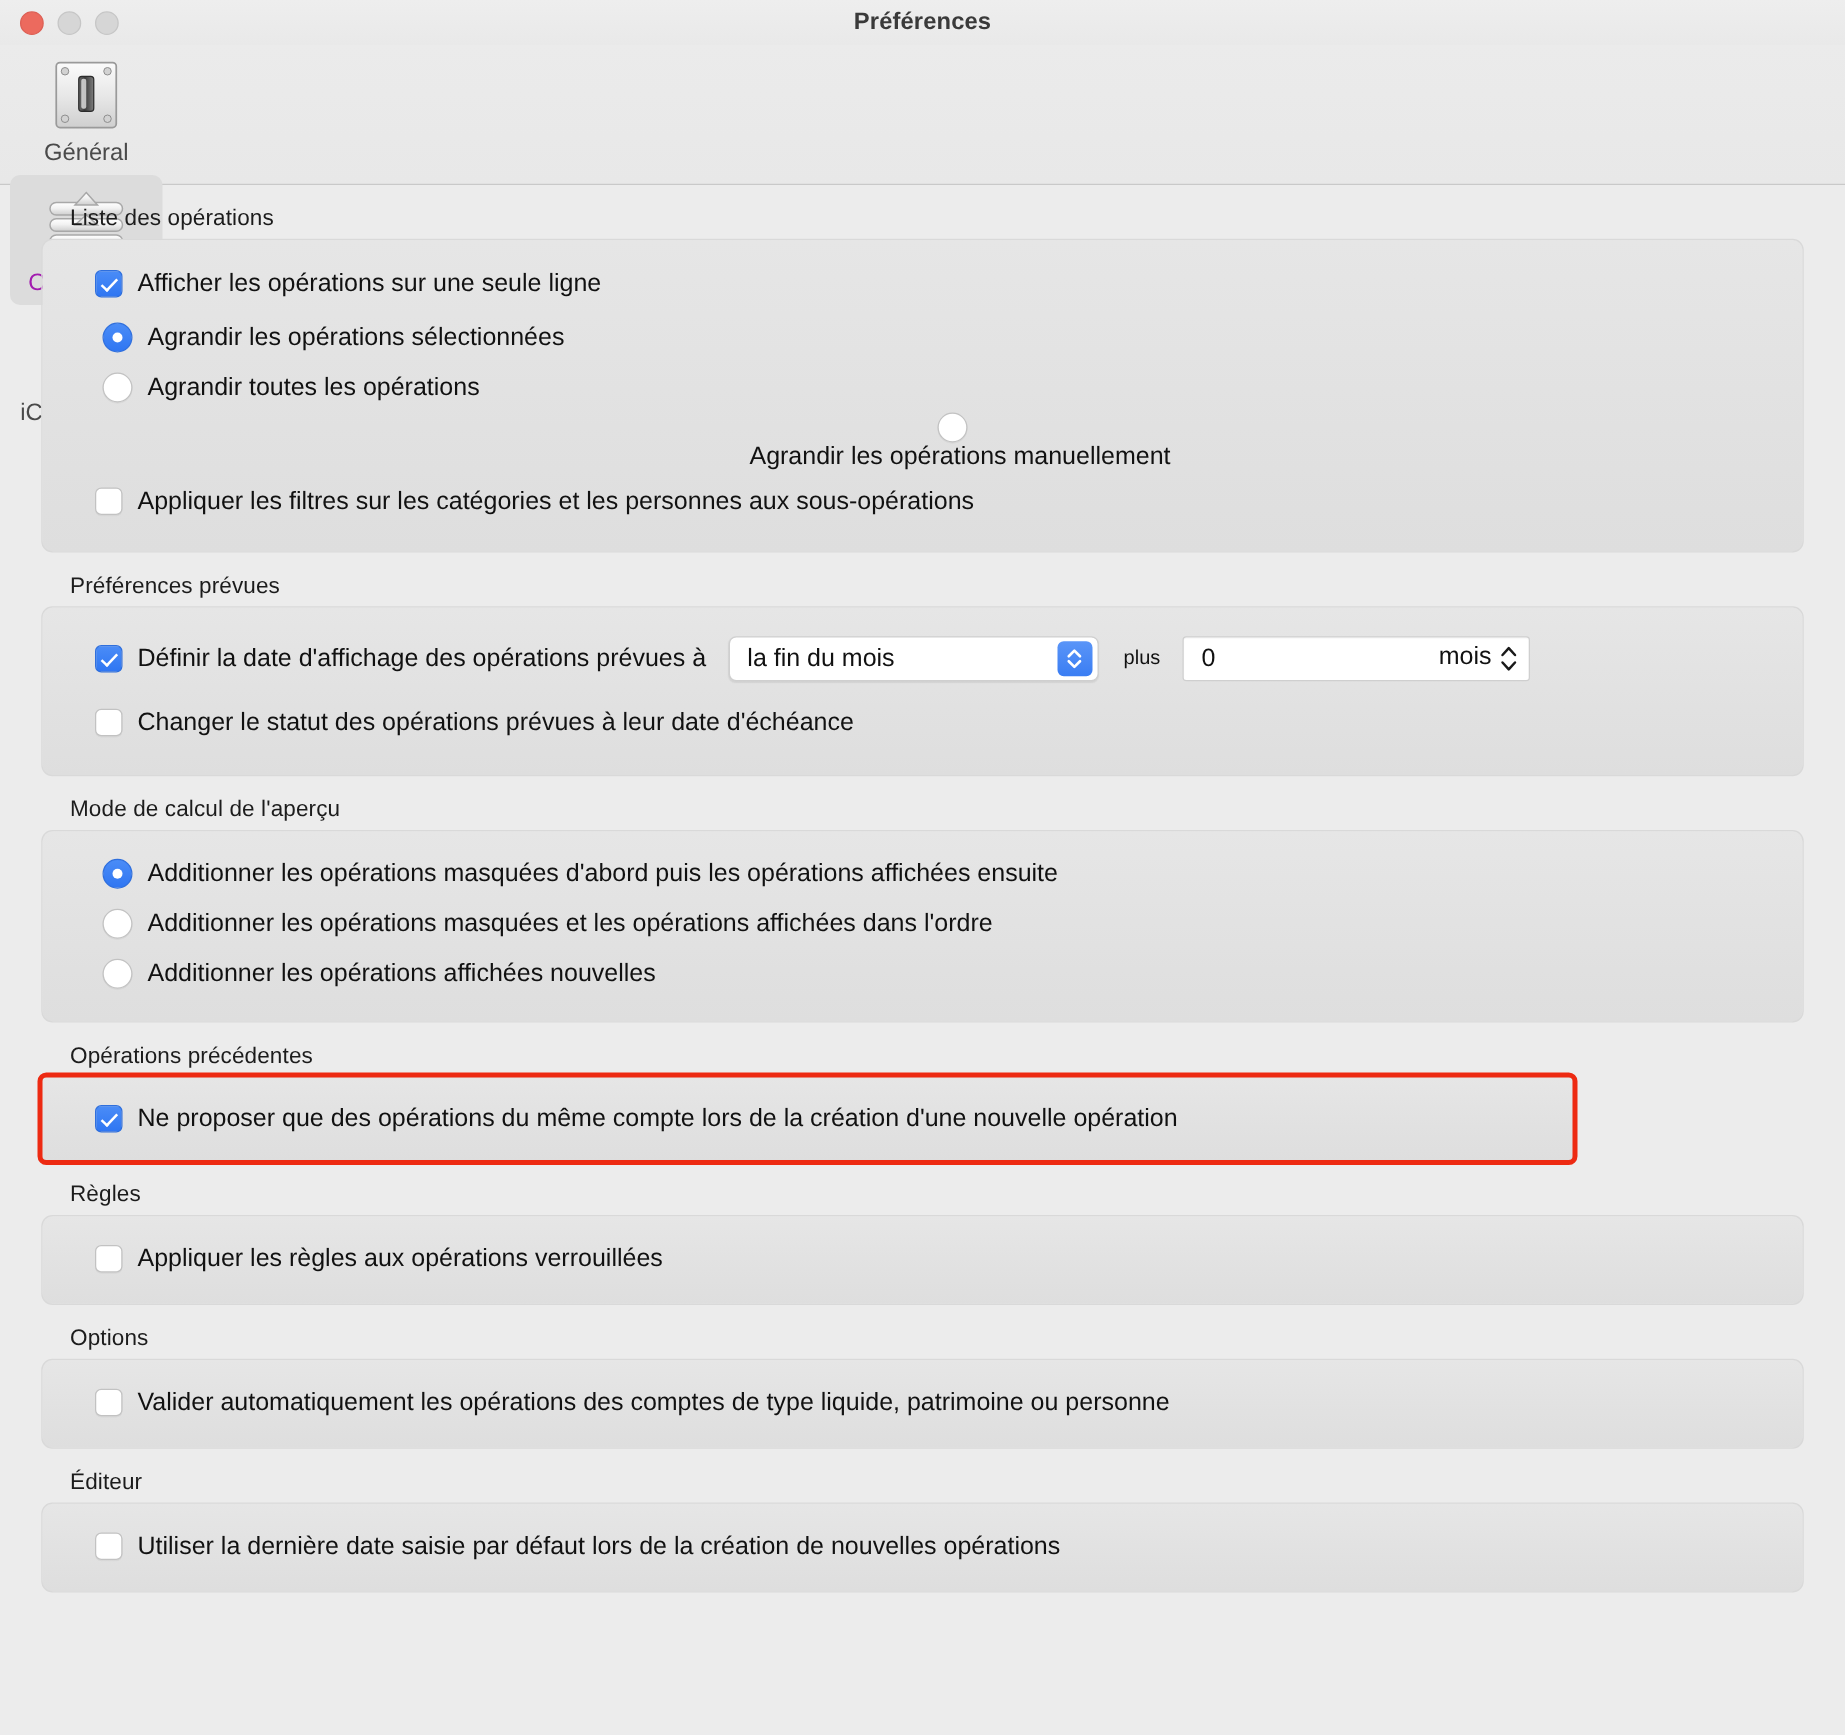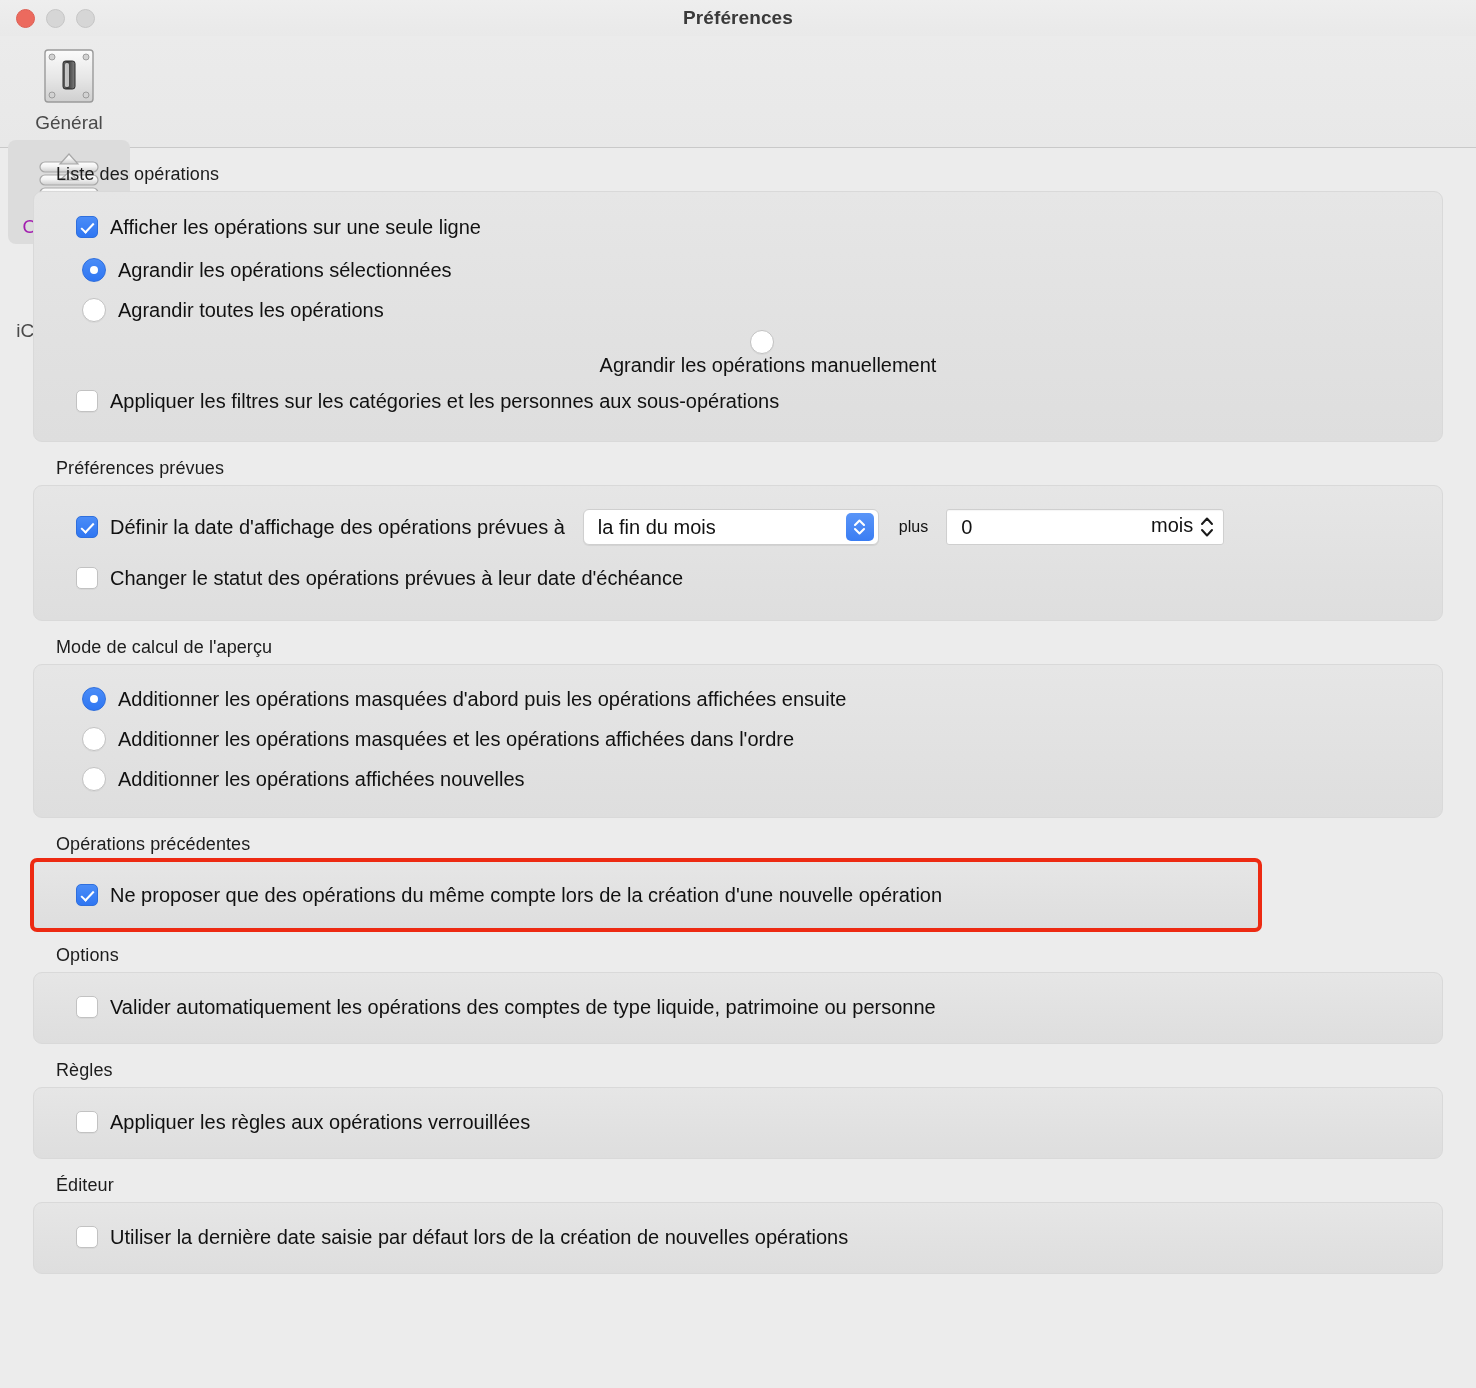--- a/index.html
+++ b/index.html
@@ -433,40 +433,40 @@
     <div class="section-label">Opérations précédentes</div>
     <div class="group-box highlighted" style="padding:13px 0 13px 0; width:1226px;">
       <div class="row" style="min-height:40px;">
         <div class="checkbox on"></div>
         <div class="row-label">Ne proposer que des opérations du même compte lors de la création d'une nouvelle opération</div>
       </div>
     </div>
   </div>
 
   <div class="section">
+    <div class="section-label">Règles</div>
+    <div class="group-box" style="padding:14px 0 16px 0;">
+      <div class="row" style="min-height:40px;">
+        <div class="checkbox off"></div>
+        <div class="row-label">Appliquer les règles aux opérations verrouillées</div>
+      </div>
+    </div>
+  </div>
+
+  <div class="section">
     <div class="section-label">Options</div>
     <div class="group-box" style="padding:14px 0 16px 0;">
       <div class="row" style="min-height:40px;">
         <div class="checkbox off"></div>
         <div class="row-label">Valider automatiquement les opérations des comptes de type liquide, patrimoine ou personne</div>
       </div>
     </div>
   </div>
 
   <div class="section">
-    <div class="section-label">Règles</div>
-    <div class="group-box" style="padding:14px 0 16px 0;">
-      <div class="row" style="min-height:40px;">
-        <div class="checkbox off"></div>
-        <div class="row-label">Appliquer les règles aux opérations verrouillées</div>
-      </div>
-    </div>
-  </div>
-
-  <div class="section">
     <div class="section-label">Éditeur</div>
     <div class="group-box" style="padding:14px 0 16px 0;">
       <div class="row" style="min-height:40px;">
         <div class="checkbox off"></div>
         <div class="row-label">Utiliser la dernière date saisie par défaut lors de la création de nouvelles opérations</div>
       </div>
     </div>
   </div>
 
 </div>

